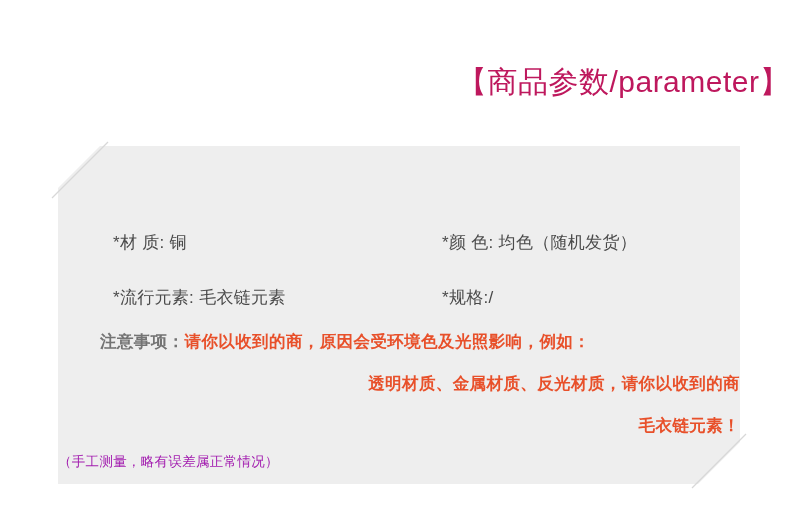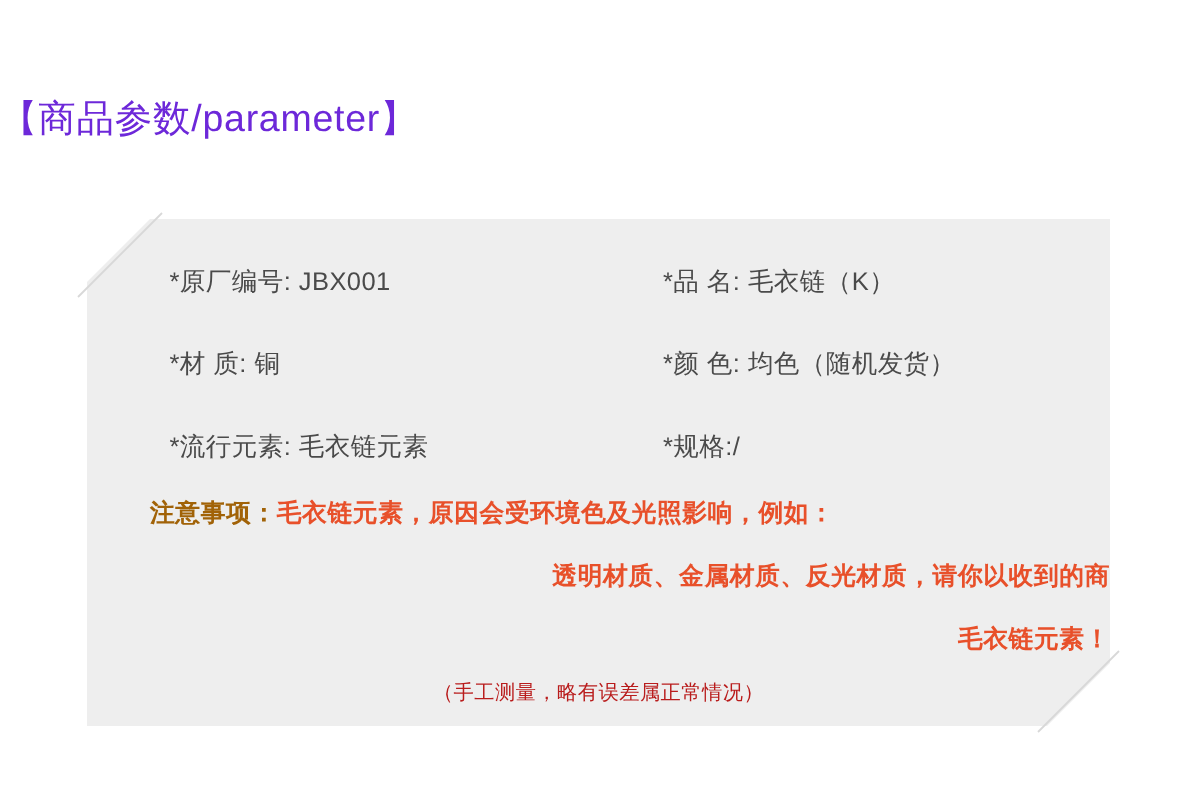--- a/index.html
+++ b/index.html
@@ -20,25 +20,25 @@
     inset: 0;
     background: #ffffff;
   }
 
   
   .title {
     position: absolute;
     left: 0;
     top: 62px;
     width: 790px;
-    text-align: left;
-    font-size: 25px;
+    text-align: right;
+    font-size: 30px;
     font-weight: 400;
     letter-spacing: 0.5px;
-    color: #6d28d9;
+    color: #be185d;
     white-space: nowrap;
   }
 
   
   .param-card {
     position: absolute;
     left: 58px;
     top: 146px;
     width: 682px;
     height: 338px;
@@ -114,31 +114,30 @@
     font-weight: bold;
     color: #e8502a;
     letter-spacing: 0.4px;
     white-space: nowrap;
   }
   .notice-line.l1 { top: 0px;  text-align: left; left: 0; padding-left: 42px; box-sizing: border-box; }
   .notice-line.l2 { top: 42px; }
   .notice-line.l3 { top: 84px; }
 
   .notice-label {
-    color: #a16207;
+    color: #737373;
     font-weight: bold;
   }
 
   .footnote {
     position: absolute;
     top: 122px;
     width: 682px;
-    text-align: center;
     font-size: 13.5px;
-    color: #b91c1c;
+    color: #a21caf;
     letter-spacing: 0.3px;
     white-space: nowrap;
   }
 </style>
 </head>
 <body>
 
 <div class="page">
 
   <div class="title">【商品参数/parameter】</div>
@@ -147,36 +146,32 @@
 
   <svg class="bevel-tl" viewBox="0 0 62 62">
     <line class="bevel-line" x1="2" y1="60" x2="58" y2="4"></line>
   </svg>
   <svg class="bevel-br" viewBox="0 0 62 62">
     <line class="bevel-line" x1="4" y1="58" x2="58" y2="4"></line>
   </svg>
 
   <div class="rows">
 
-    <div class="param-row r1">
-      <div class="cell left">*原厂编号: JBX001</div>
-      <div class="cell right">*品 名: 毛衣链（K）</div>
-    </div>
 
     <div class="param-row r3">
       <div class="cell left">*流行元素: 毛衣链元素</div>
       <div class="cell right">*规格:/</div>
     </div>
 
     <div class="param-row r2">
       <div class="cell left">*材 质: 铜</div>
       <div class="cell right">*颜 色: 均色（随机发货）</div>
     </div>
 
     <div class="notice">
-      <div class="notice-line l1"><span class="notice-label">注意事项：</span><span>毛衣链元素，原因会受环境色及光照影响，例如：</span></div>
+      <div class="notice-line l1"><span class="notice-label">注意事项：</span><span>请你以收到的商，原因会受环境色及光照影响，例如：</span></div>
       <div class="notice-line l2">透明材质、金属材质、反光材质，请你以收到的商</div>
       <div class="notice-line l3">毛衣链元素！</div>
       <div class="footnote">（手工测量，略有误差属正常情况）</div>
     </div>
 
   </div>
 </div>
 
 </body></html>

